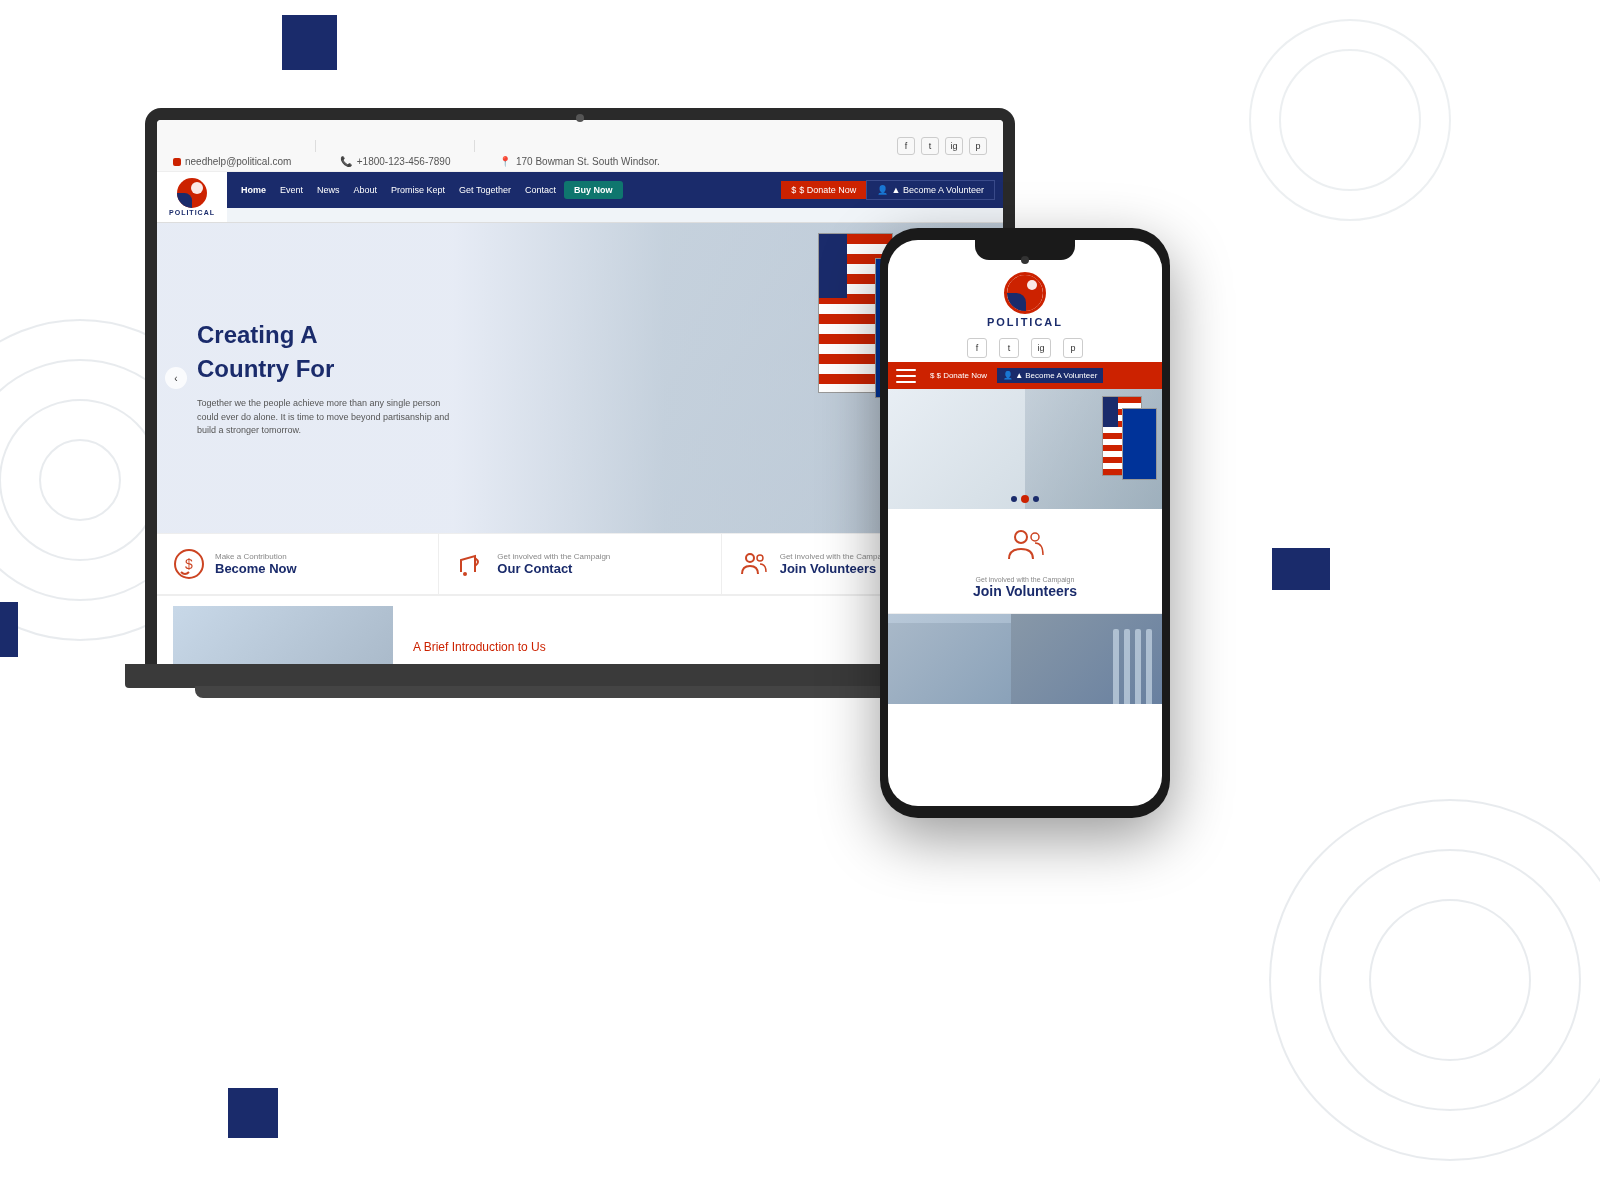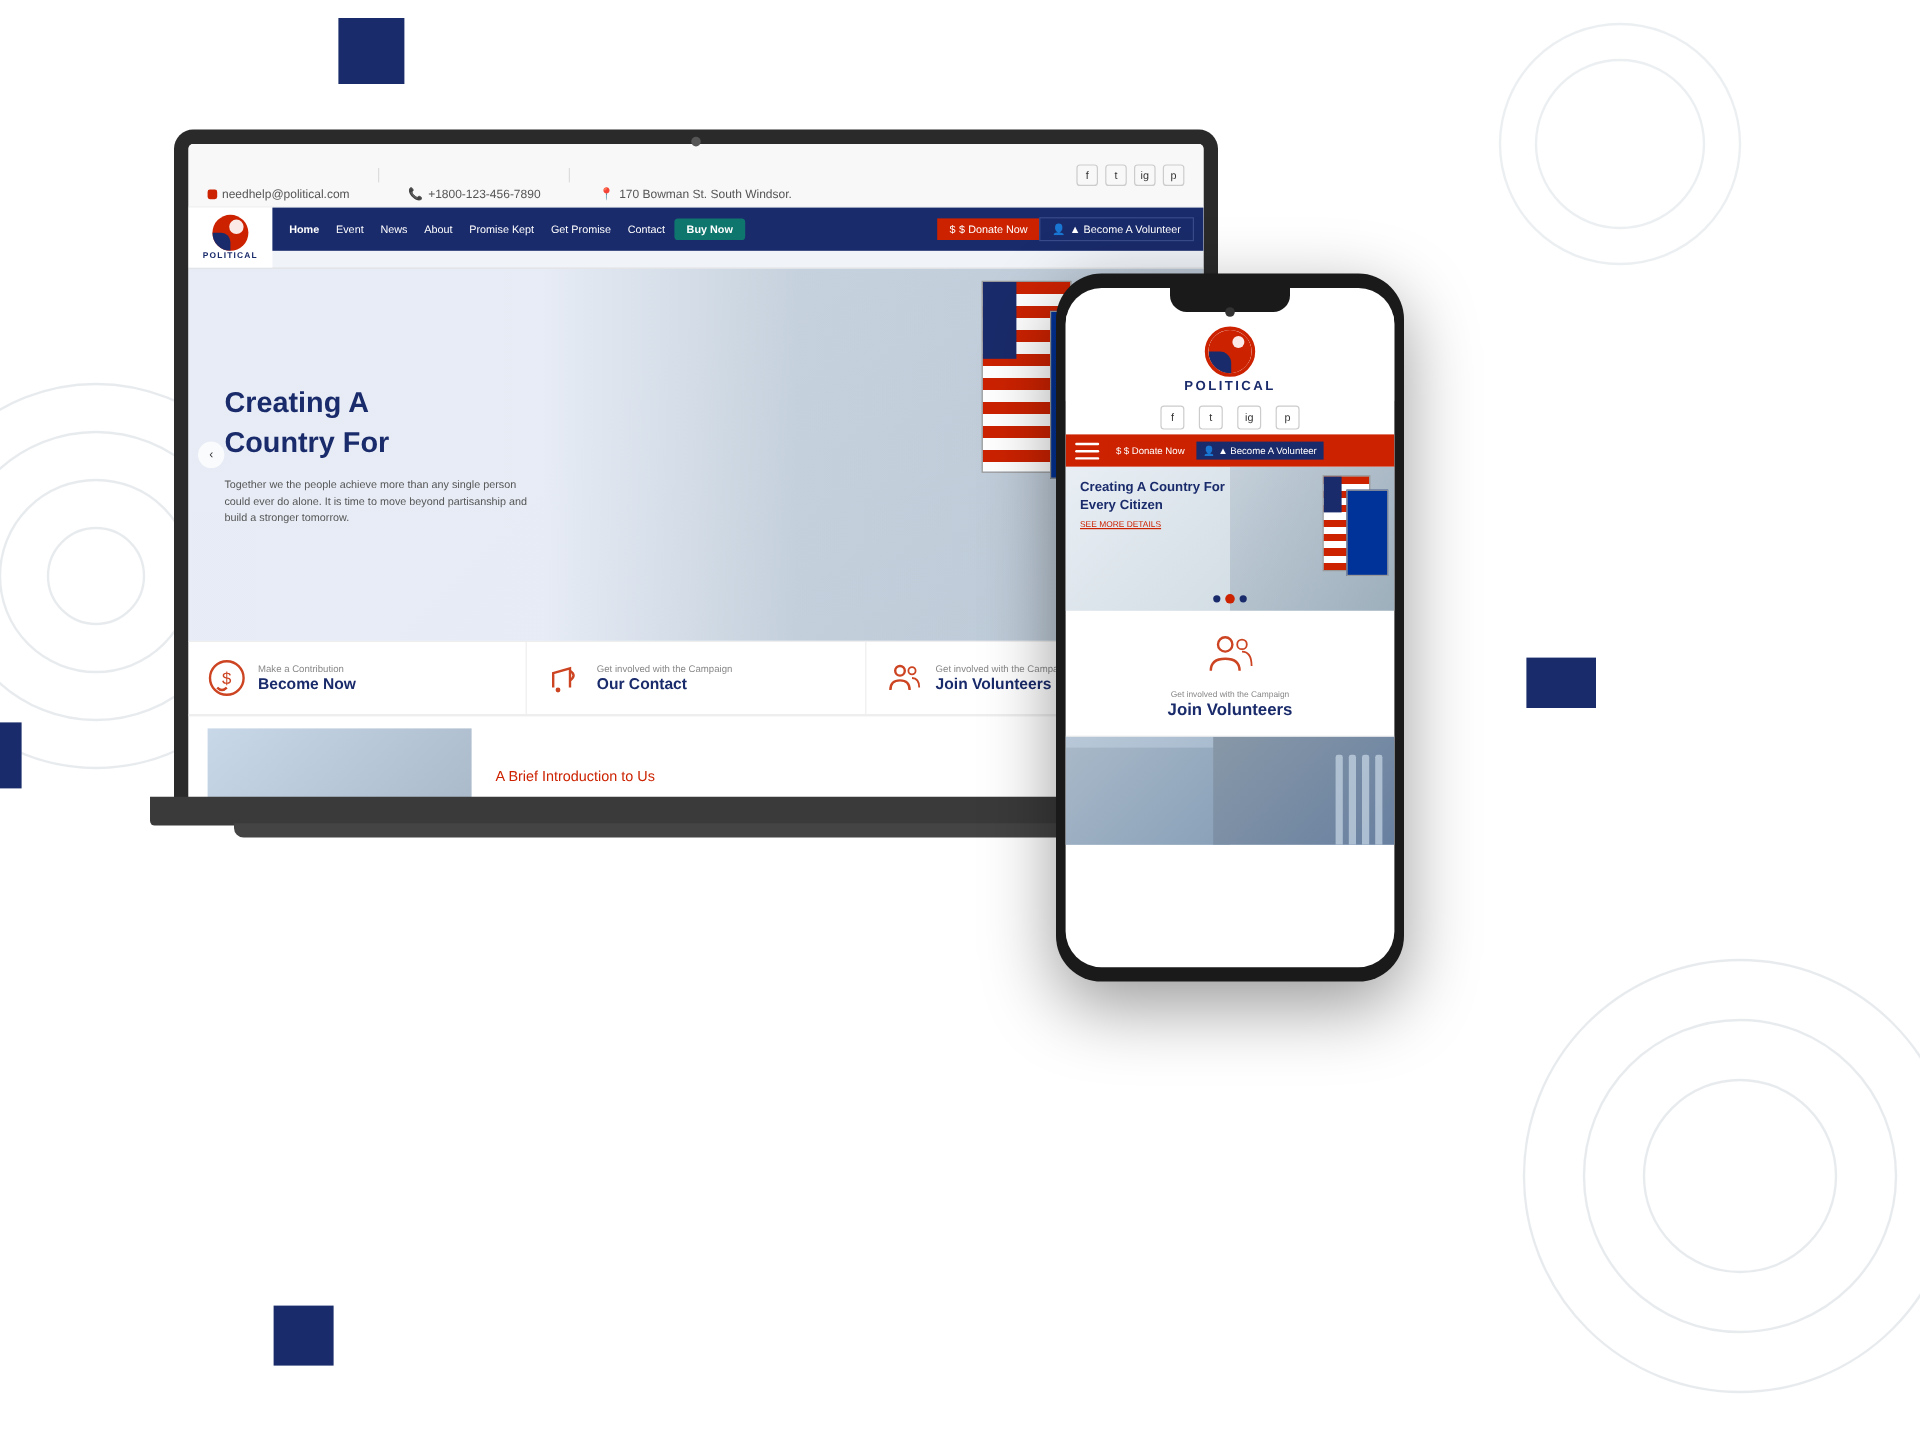--- a/index.html
+++ b/index.html
@@ -202,21 +202,21 @@
     .site-hero {
       position: relative;
       height: 310px;
       background: linear-gradient(135deg, rgba(240,244,248,0.9) 40%, rgba(200,210,220,0.5) 100%);
       overflow: hidden;
       display: flex;
       align-items: center;
     }
 
     .hero-content {
-      padding: 20px 30px;
+      padding: 20px 40px;
       position: relative;
       z-index: 2;
       width: 55%;
     }
 
     .hero-title {
       font-size: 24px;
       font-weight: bold;
       color: #1a2b6b;
       line-height: 1.4;
@@ -609,21 +609,21 @@
             <span style="font-size:7px;font-weight:bold;color:#1a2b6b;letter-spacing:1px;margin-top:1px;">POLITICAL</span>
           </div>
 
           <div class="site-navbar" style="flex:1;">
             <div class="nav-items">
               <div class="nav-item active">Home</div>
               <div class="nav-item">Event</div>
               <div class="nav-item">News</div>
               <div class="nav-item">About</div>
               <div class="nav-item">Promise Kept</div>
-              <div class="nav-item">Get Promise</div>
+              <div class="nav-item">Get Together</div>
               <div class="nav-item">Contact</div>
               <div class="nav-buy-btn">Buy Now</div>
             </div>
             <div class="nav-donate-btn">
               <span>$</span>
               <span style="font-size:9px;">$ Donate Now</span>
             </div>
             <div class="nav-volunteer-btn">
               <span>👤</span>
               <span style="font-size:9px;">▲ Become A Volunteer</span>
@@ -761,24 +761,20 @@
 
           <div class="phone-hero">
             <div class="phone-hero-bg-img"></div>
 
             <div style="position:absolute;right:5px;top:5px;width:55px;height:100px;overflow:hidden;">
               <div style="width:40px;height:80px;background:repeating-linear-gradient(180deg,#cc2200 0,#cc2200 6px,white 6px,white 12px);border:1px solid #999;position:absolute;right:15px;top:2px;overflow:hidden;">
                 <div style="position:absolute;top:0;left:0;width:15px;height:30px;background:#1a2b6b;"></div>
               </div>
               <div style="position:absolute;right:0;top:14px;width:35px;height:72px;background:#003399;border:1px solid #999;"></div>
             </div>
-            <div class="phone-hero-text">
-              <div class="phone-hero-title">Creating A Country For Every Citizen</div>
-              <span class="phone-hero-link">SEE MORE DETAILS</span>
-            </div>
 
             <div class="phone-hero-dots">
               <div class="phone-dot" style="background:#1a2b6b;width:6px;height:6px;border-radius:50%;"></div>
               <div class="phone-dot active" style="background:#cc2200;width:8px;height:8px;border-radius:50%;"></div>
               <div class="phone-dot" style="background:#1a2b6b;width:6px;height:6px;border-radius:50%;"></div>
             </div>
           </div>
 
           <div class="phone-action-section">
             <div class="phone-action-icon-large">

